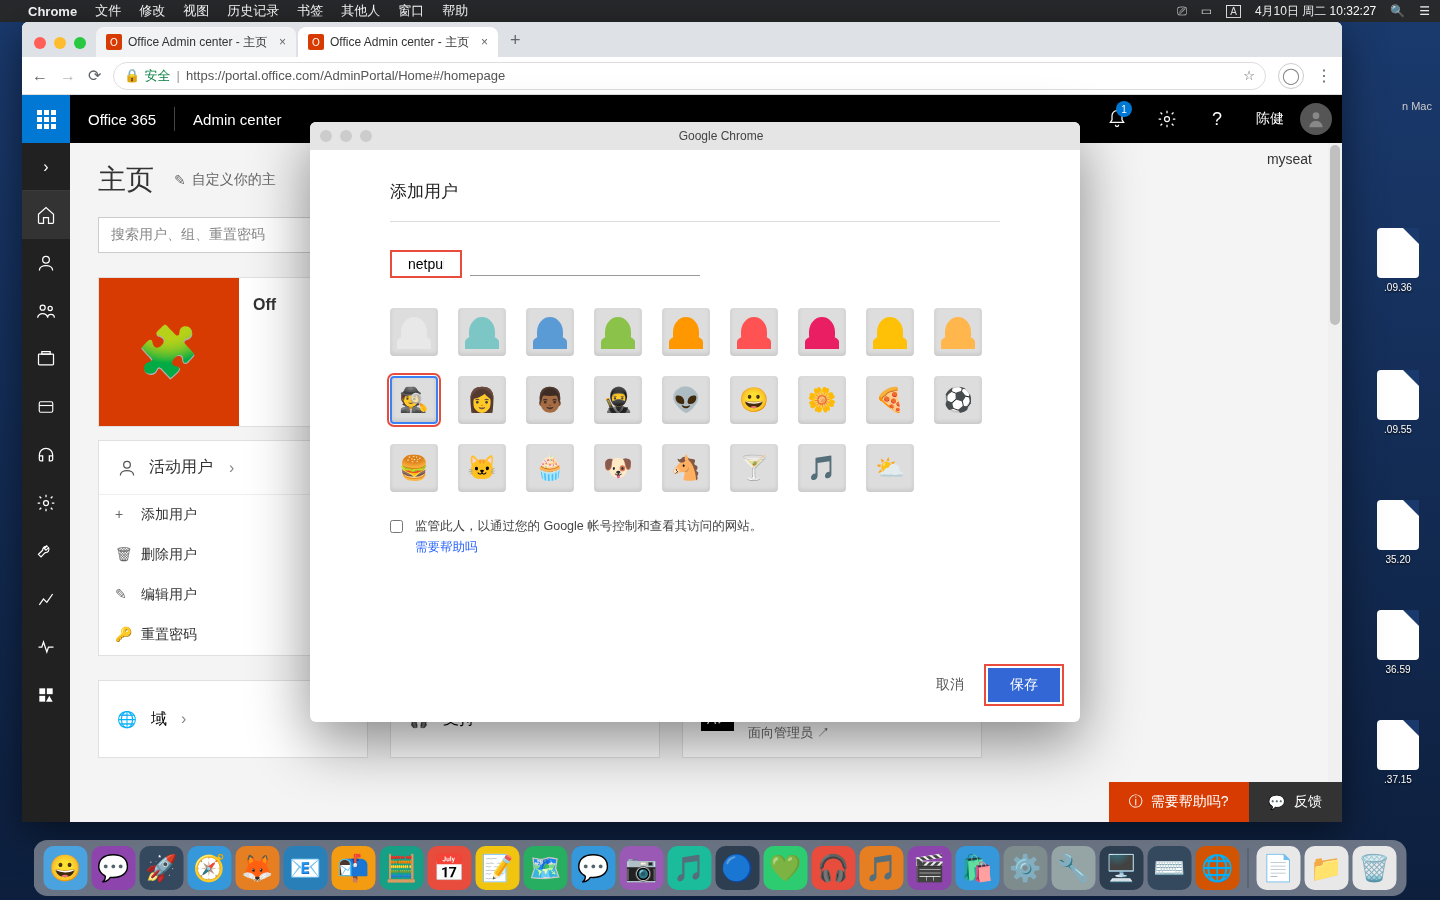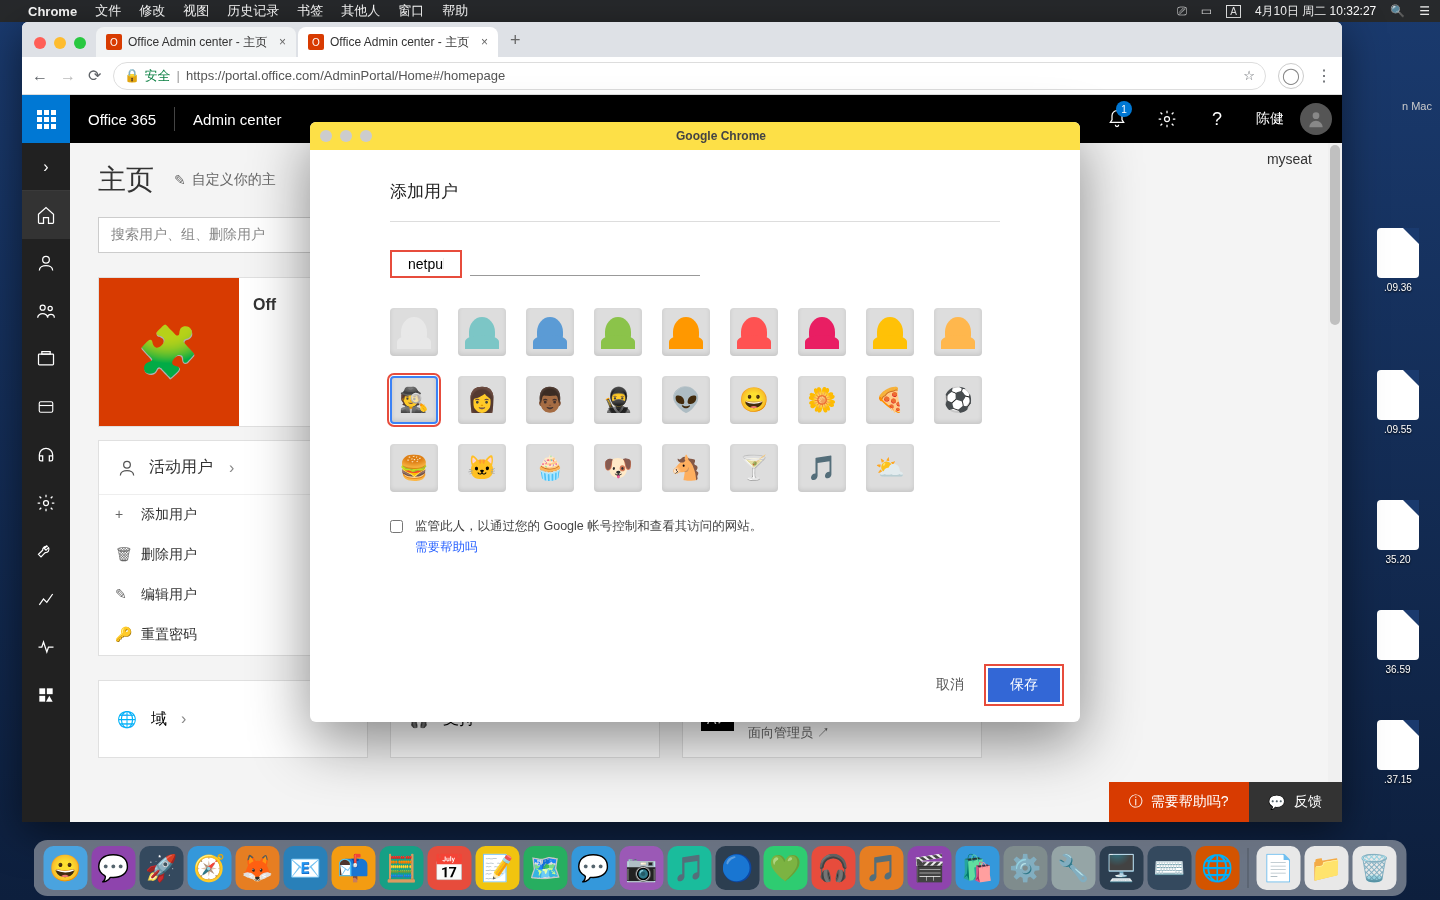--- a/index.html
+++ b/index.html
@@ -89,21 +89,21 @@
 .scroll-thumb { width:10px; height:180px; background:#c0c0c0; margin:2px auto; border-radius:5px; }
 
 
 .desktop-file { position:absolute; right:6px; width:72px; text-align:center; color:#fff; font-size:10px; text-shadow:0 1px 2px #000; }
 .df-icon { width:42px; height:50px; background:#fff; margin:0 auto 4px; border-radius:4px; position:relative; }
 .df-icon::after { content:""; position:absolute; right:0; top:0; border:8px solid transparent; border-top-color:#1a3a6e; border-right-color:#1a3a6e; }
 .desktop-text { position:absolute; right:8px; top:100px; color:#ccc; font-size:11px; }
 
 
 .modal { position:absolute; top:122px; left:310px; width:770px; height:600px; background:#fff; border-radius:6px; box-shadow:0 20px 60px rgba(0,0,0,.45); display:flex; flex-direction:column; }
-.modal-title { height:28px; background:#fde047; border-radius:6px 6px 0 0; display:flex; align-items:center; padding:0 10px; font-size:12px; color:#444;font-weight:bold; }
+.modal-title { height:28px; background:#e5e5e5; border-radius:6px 6px 0 0; display:flex; align-items:center; padding:0 10px; font-size:12px; color:#444; }
 .modal-title .traffic-lights { padding:0; }
 .modal-title .tl { background:#ccc; }
 .modal-title-txt { flex:1; text-align:center; }
 .modal-body { padding:30px 80px 20px; flex:1; }
 .modal-h { font-size:17px; color:#222; padding-bottom:18px; border-bottom:1px solid #ddd; }
 .name-row { display:flex; align-items:flex-end; margin-top:28px; gap:8px; }
 .name-input { border:2px solid #e74c3c; padding:4px 16px; font-size:14px; width:72px; background:transparent; }
 .name-line { border-bottom:1px solid #999; flex:0 0 230px; height:1px; margin-bottom:2px; }
 .avatars { margin-top:30px; display:grid; grid-template-columns:repeat(9,48px); gap:20px 20px; }
 .avatar { width:48px; height:48px; background:#ddd; border-radius:4px; display:flex; align-items:center; justify-content:center; font-size:24px; cursor:pointer; box-shadow:inset 0 -2px 4px rgba(0,0,0,.1); }
@@ -305,21 +305,21 @@
         </div>
     </div>
 
     <div class="main">
       <div class="tenant">myseat</div>
       <div class="page-head">
         <div class="page-title">主页</div>
         <div class="customize">✎ <span>自定义你的主</span></div>
       </div>
       <div class="search-box">
-          <span>搜索用户、组、删除用户</span>
+          <span>搜索用户、组、重置密码</span>
         </div>
 
       <div style="display:flex;">
         <div>
           <div class="card card-hero">
             <div class="hero-img">
                 <span class="puzzle">🧩</span>
               </div>
             <div class="hero-txt">Off</div>
           </div>

